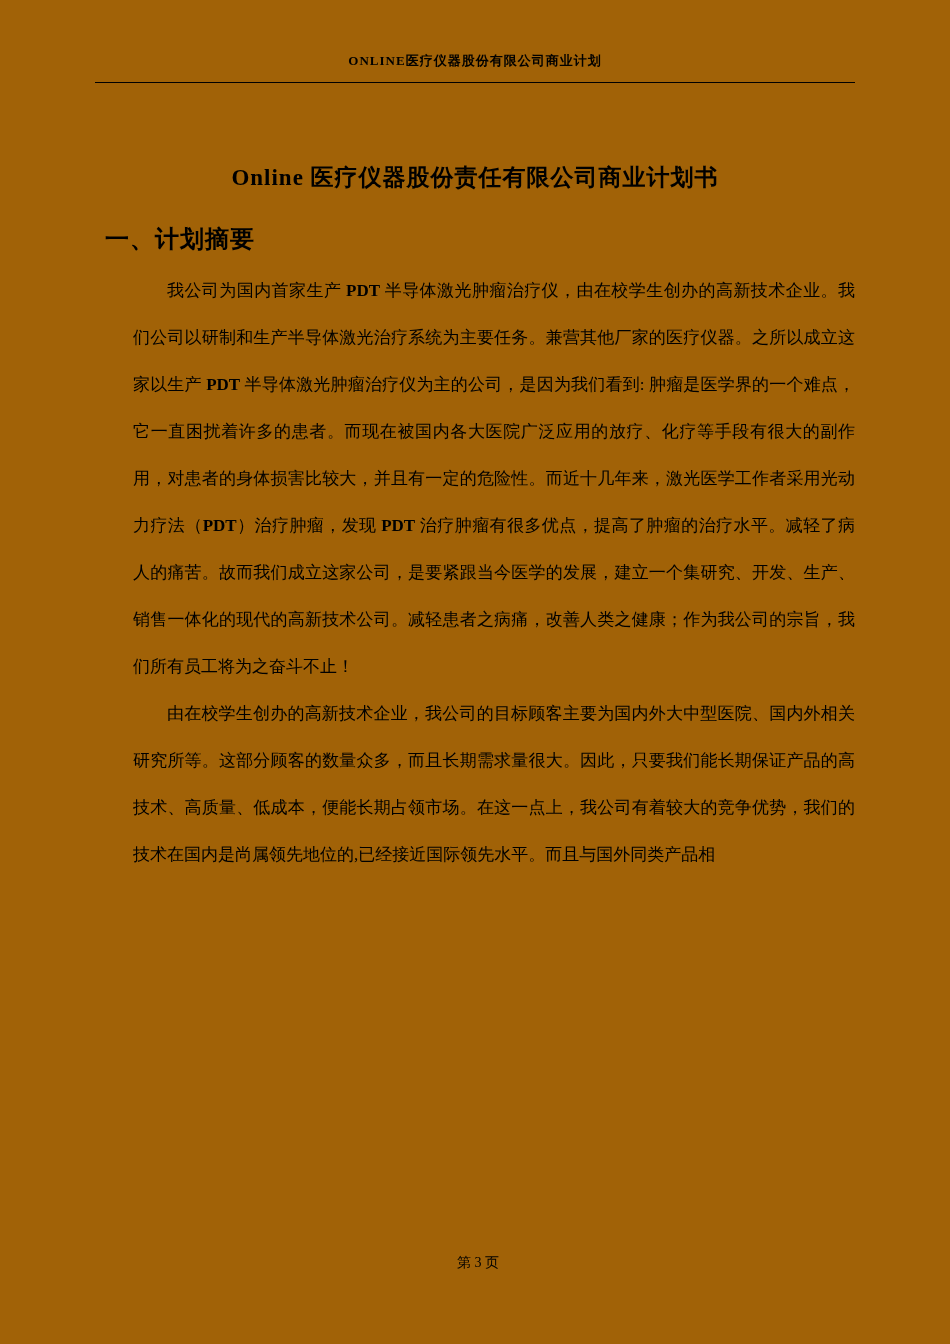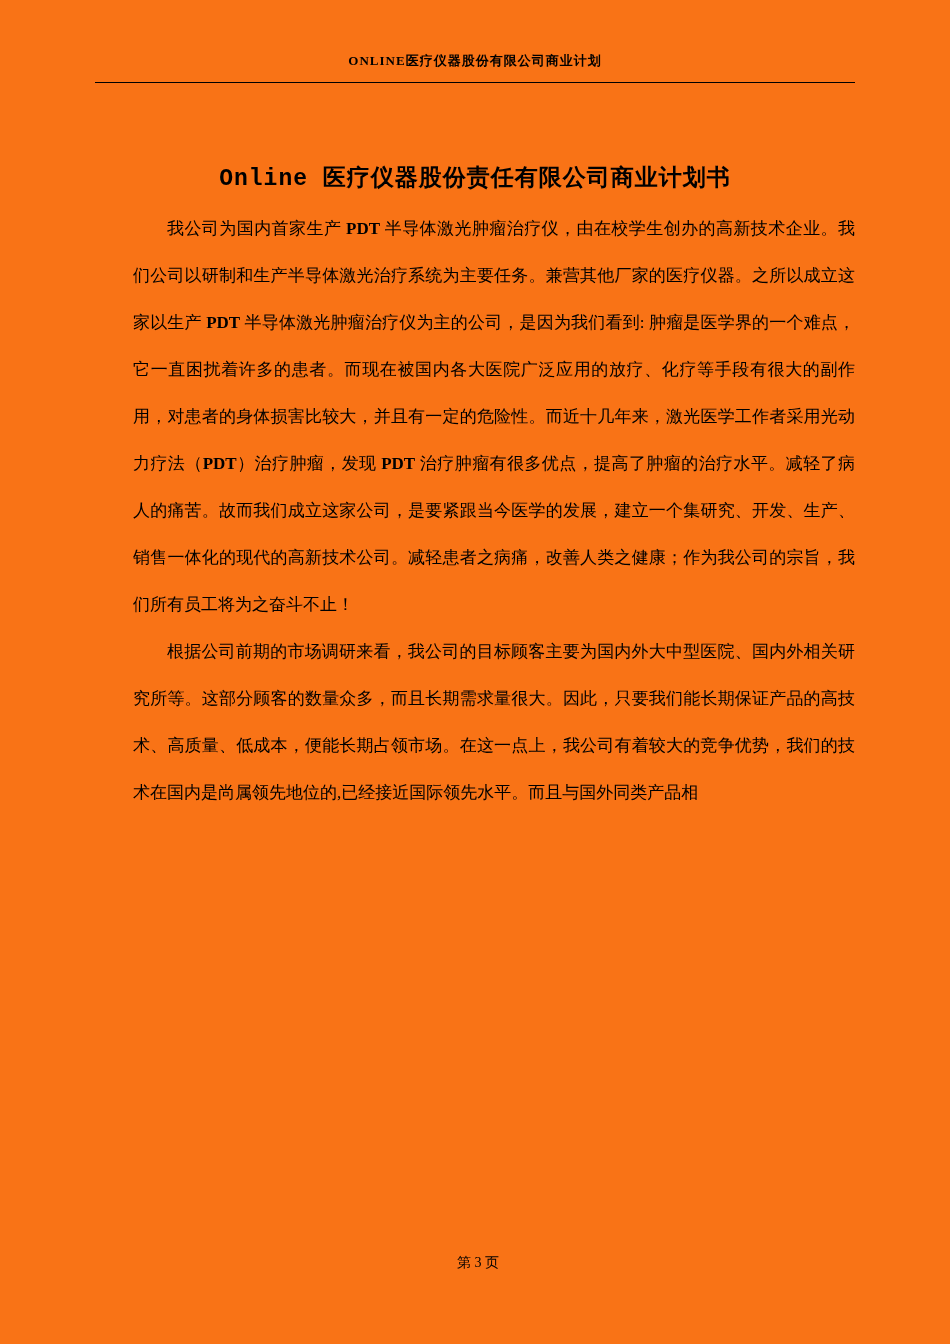--- a/index.html
+++ b/index.html
@@ -5,21 +5,21 @@
   html, body {
     margin: 0;
     padding: 0;
     background: #ffffff;
   }
   .page {
     position: relative;
     width: 950px;
     height: 1344px;
     margin: 0 auto;
-    background: #f97316;
+    background: #a16207;
     color: #000000;
     font-family: "Liberation Serif", "DejaVu Serif", serif;
     box-sizing: border-box;
     overflow: hidden;
   }
   .doc-header {
     position: absolute;
     top: 52px;
     left: 95px;
     right: 95px;
@@ -37,21 +37,20 @@
     top: 100px;
     left: 95px;
     right: 95px;
   }
   .doc-title {
     margin: 62px 0 10px 0;
     text-align: center;
     font-size: 23px;
     font-weight: 700;
     letter-spacing: 1px;
-    font-family: Liberation Mono, monospace;
   }
   .section-heading {
     margin: 30px 0 0 10px;
     font-size: 24px;
     font-weight: 700;
     font-family: "Liberation Sans", "DejaVu Sans", sans-serif;
     letter-spacing: 1px;
   }
   .paragraphs {
     margin-top: 12px;
@@ -83,24 +82,25 @@
 
 <div class="page">
 
   <div class="doc-header">
     <div class="header-text">ONLINE医疗仪器股份有限公司商业计划</div>
   </div>
 
   <div class="doc-main">
     <h1 class="doc-title">Online 医疗仪器股份责任有限公司商业计划书</h1>
 
+    <h2 class="section-heading">一、计划摘要</h2>
 
     <div class="paragraphs" id="paragraphs">
         <p class="para"><span>我公司为国内首家生产 </span><span class="b">PDT</span><span> 半导体激光肿瘤治疗仪，由在校学生创办的高新技术企业。我们公司以研制和生产半导体激光治疗系统为主要任务。兼营其他厂家的医疗仪器。之所以成立这家以生产 </span><span class="b">PDT</span><span> 半导体激光肿瘤治疗仪为主的公司，是因为我们看到: 肿瘤是医学界的一个难点，它一直困扰着许多的患者。而现在被国内各大医院广泛应用的放疗、化疗等手段有很大的副作用，对患者的身体损害比较大，并且有一定的危险性。而近十几年来，激光医学工作者采用光动力疗法（</span><span class="b">PDT</span><span>）治疗肿瘤，发现 </span><span class="b">PDT</span><span> 治疗肿瘤有很多优点，提高了肿瘤的治疗水平。减轻了病人的痛苦。故而我们成立这家公司，是要紧跟当今医学的发展，建立一个集研究、开发、生产、销售一体化的现代的高新技术公司。减轻患者之病痛，改善人类之健康；作为我公司的宗旨，我们所有员工将为之奋斗不止！</span></p>
-        <p class="para"><span>根据公司前期的市场调研来看，我公司的目标顾客主要为国内外大中型医院、国内外相关研究所等。这部分顾客的数量众多，而且长期需求量很大。因此，只要我们能长期保证产品的高技术、高质量、低成本，便能长期占领市场。在这一点上，我公司有着较大的竞争优势，我们的技术在国内是尚属领先地位的,已经接近国际领先水平。而且与国外同类产品相</span></p>
+        <p class="para"><span>由在校学生创办的高新技术企业，我公司的目标顾客主要为国内外大中型医院、国内外相关研究所等。这部分顾客的数量众多，而且长期需求量很大。因此，只要我们能长期保证产品的高技术、高质量、低成本，便能长期占领市场。在这一点上，我公司有着较大的竞争优势，我们的技术在国内是尚属领先地位的,已经接近国际领先水平。而且与国外同类产品相</span></p>
       </div>
   </div>
 
   <div class="doc-footer">
     <div class="page-number">第 3 页</div>
   </div>
 
 </div>
 
 </body></html>

